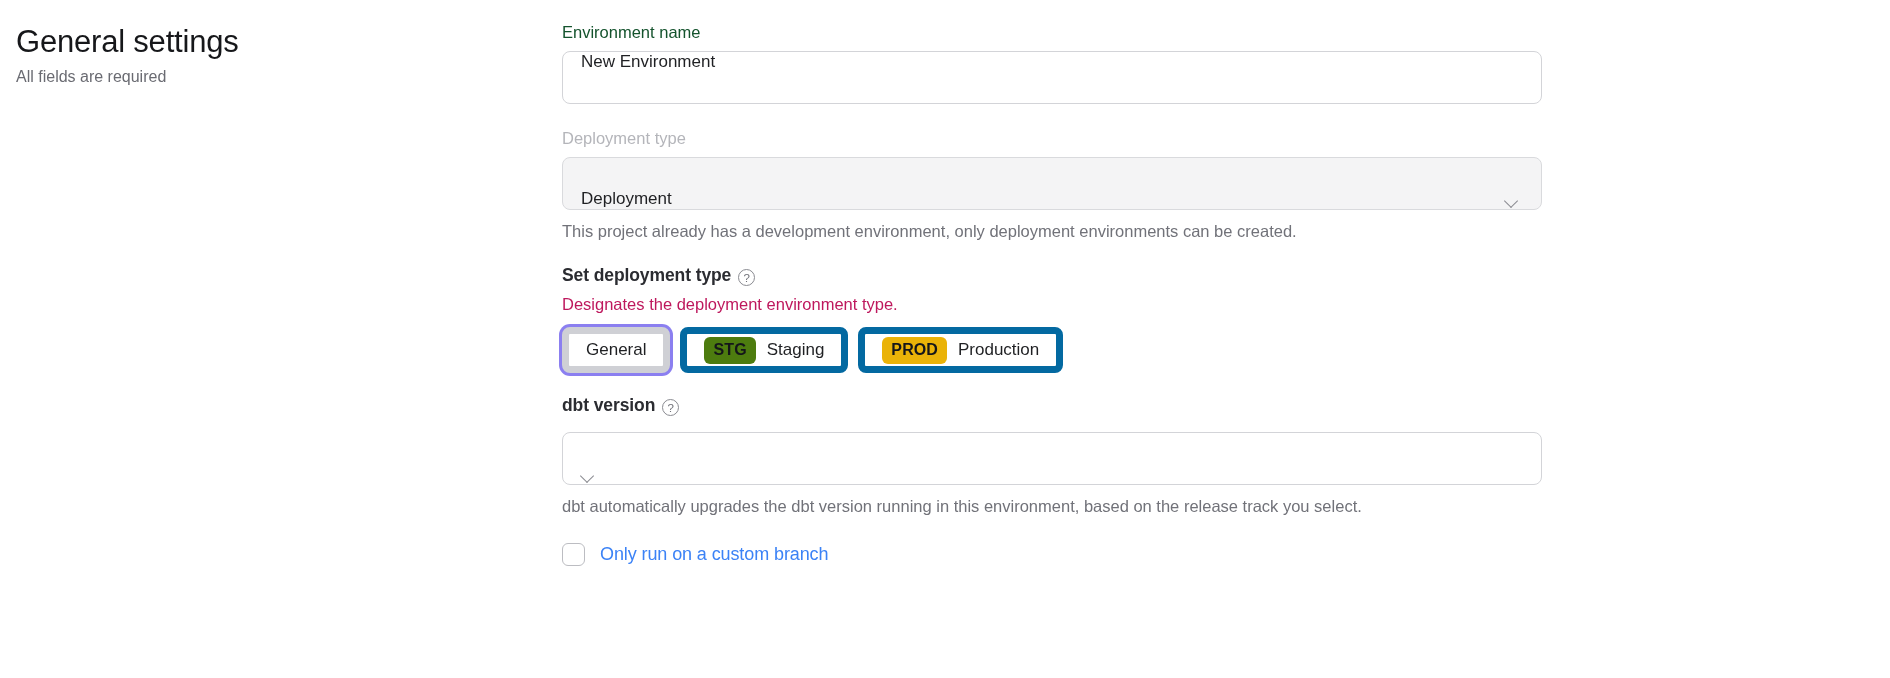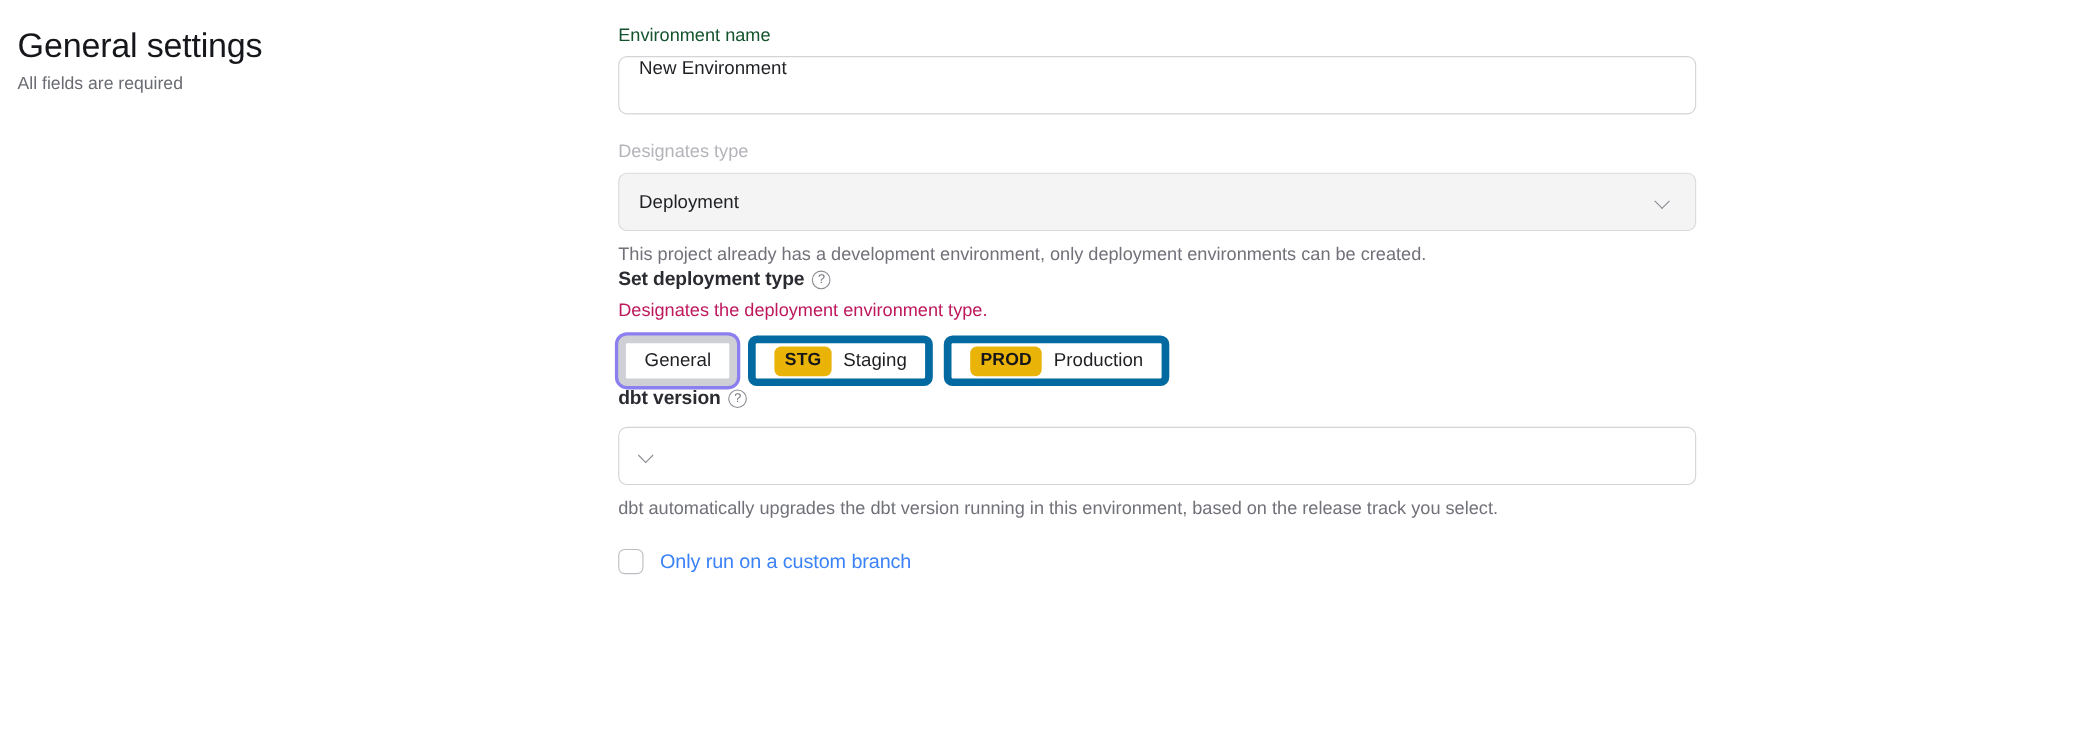--- a/index.html
+++ b/index.html
@@ -71,21 +71,21 @@
     display: flex;
   }
 
   .select-box {
     width: 100%;
     height: 53px;
     border: 1px solid #d3d4d8;
     border-radius: 8px;
     background: #ffffff;
     display: flex;
-    align-items: center;
+    align-items: flex-end;
     padding: 0 16px 0 18px;
     font-size: 17px;
     color: #1f2023;
     position: relative;
   }
   .select-box.disabled {
     background: #f4f4f5;
     border-color: #d9dadd;
   }
   .select-value { flex: 1 1 auto; }
@@ -111,22 +111,23 @@
 
   .helper-text {
     font-size: 16.5px;
     line-height: 24px;
     color: #717279;
     margin-top: 9px;
   }
 
   .section-head {
     display: flex;
-    align-items: center;
+    align-items: flex-end;
     gap: 7px;
+    margin-top: 22px;
   }
   .section-head-text {
     font-size: 17.5px;
     font-weight: 700;
     color: #2b2c31;
     letter-spacing: -0.1px;
   }
 
   .help-icon {
     width: 17px;
@@ -226,21 +227,21 @@
   <div class="form-col">
 
     <div>
       <div class="field-label">Environment name</div>
       <div class="text-input">
         <span>New Environment</span>
       </div>
     </div>
 
     <div class="mt-22">
-      <div class="field-label disabled">Designates type</div>
+      <div class="field-label disabled">Deployment type</div>
       <div class="select-box disabled">
         <span class="select-value">Deployment</span>
         <span class="chevron"></span>
       </div>
       <div class="helper-text">This project already has a development environment, only deployment environments can be created.</div>
     </div>
 
     <div>
       <div class="section-head">
         <span class="section-head-text">Set deployment type</span>
@@ -248,21 +249,21 @@
       </div>
       <div class="section-sub">Designates the deployment environment type.</div>
 
       <div class="seg-row">
 
         <div class="seg-btn focused">
           <span>General</span>
         </div>
 
         <div class="seg-btn">
-          <span class="seg-badge" style="background:#eab308;">STG</span>
+          <span class="seg-badge" style="background:#4d7c0f;">STG</span>
           <span>Staging</span>
         </div>
 
         <div class="seg-btn">
           <span class="seg-badge" style="background:#eab308;">PROD</span>
           <span>Production</span>
         </div>
 
       </div>
     </div>

